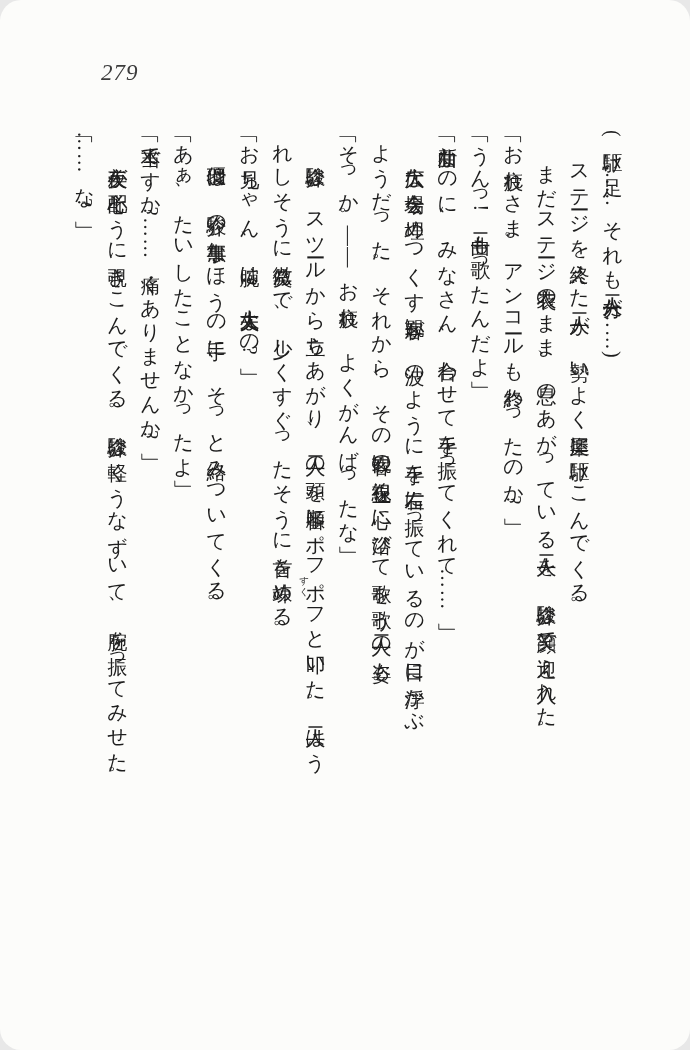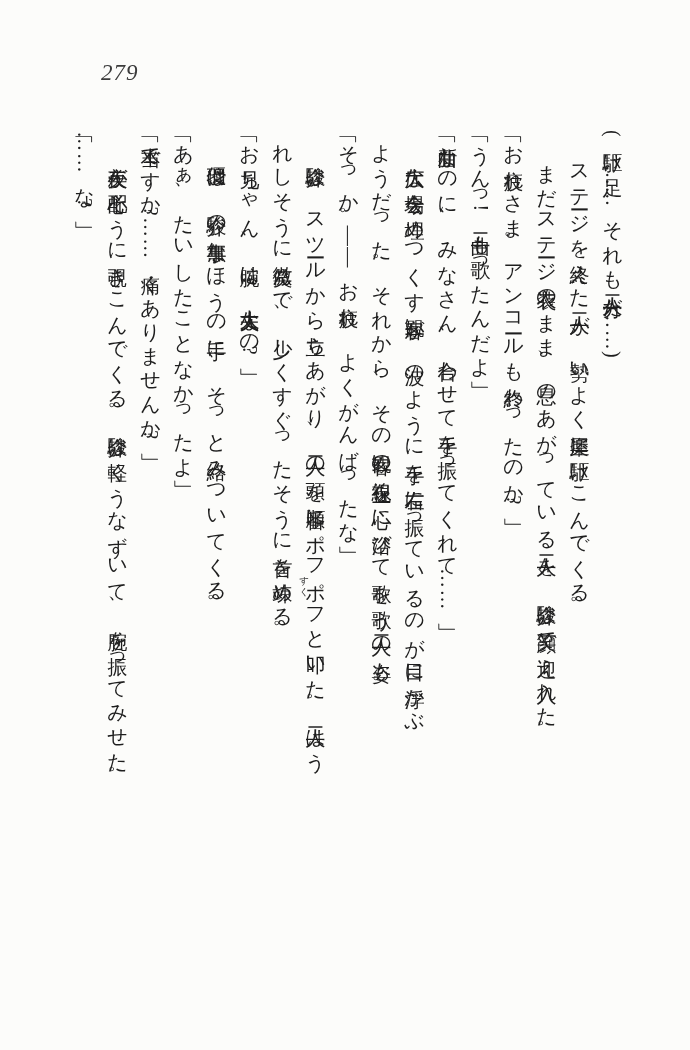--- a/index.html
+++ b/index.html
@@ -8,20 +8,21 @@
     background: #e8e8e8;
   }
   .page {
     position: relative;
     width: 690px;
     height: 1050px;
     margin: 0 auto;
     background: #fcfcfa;
     overflow: hidden;
     font-family: "Liberation Serif", "DejaVu Serif", serif;
+    border-radius: 21px;
   }
   .page-number {
     position: absolute;
     top: 61px;
     left: 101px;
     font-size: 23px;
     font-style: italic;
     color: #3b3b3b;
     letter-spacing: 1px;
     line-height: 1;

